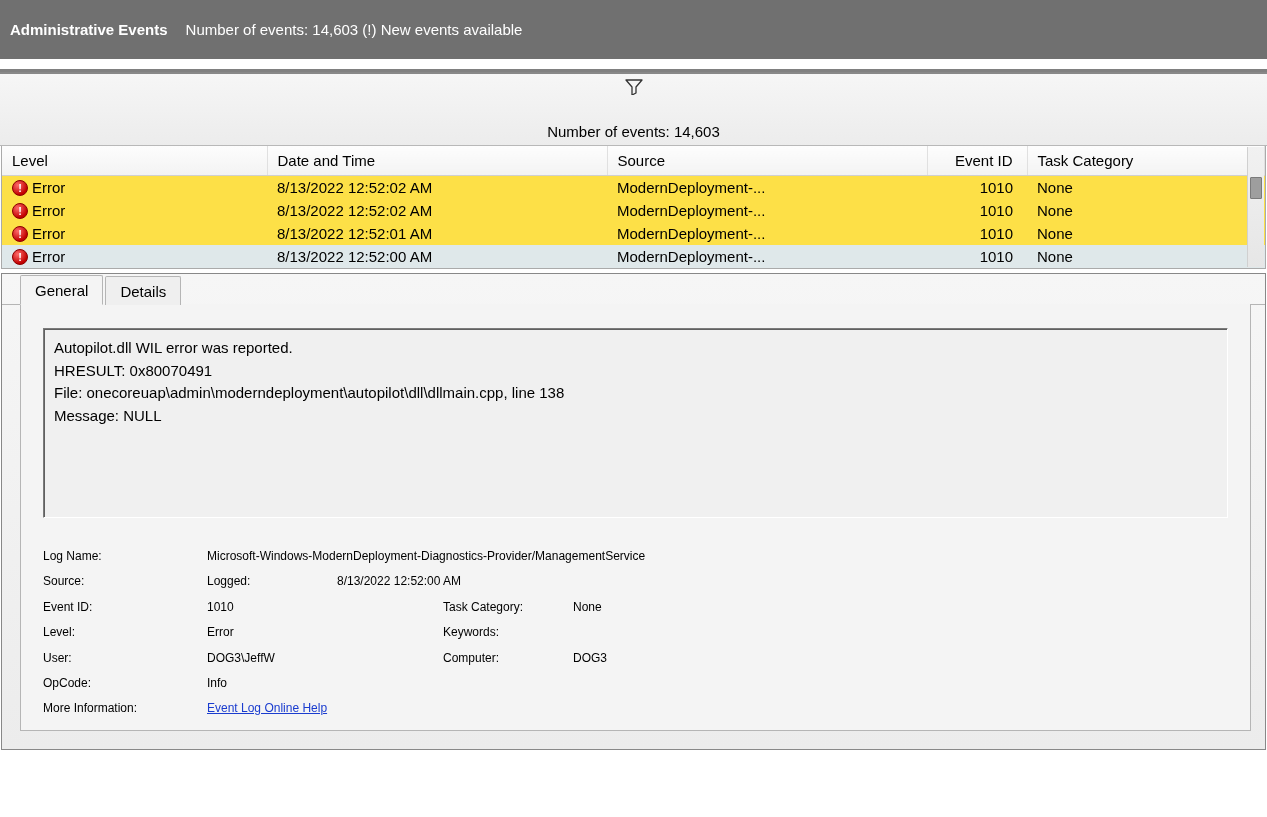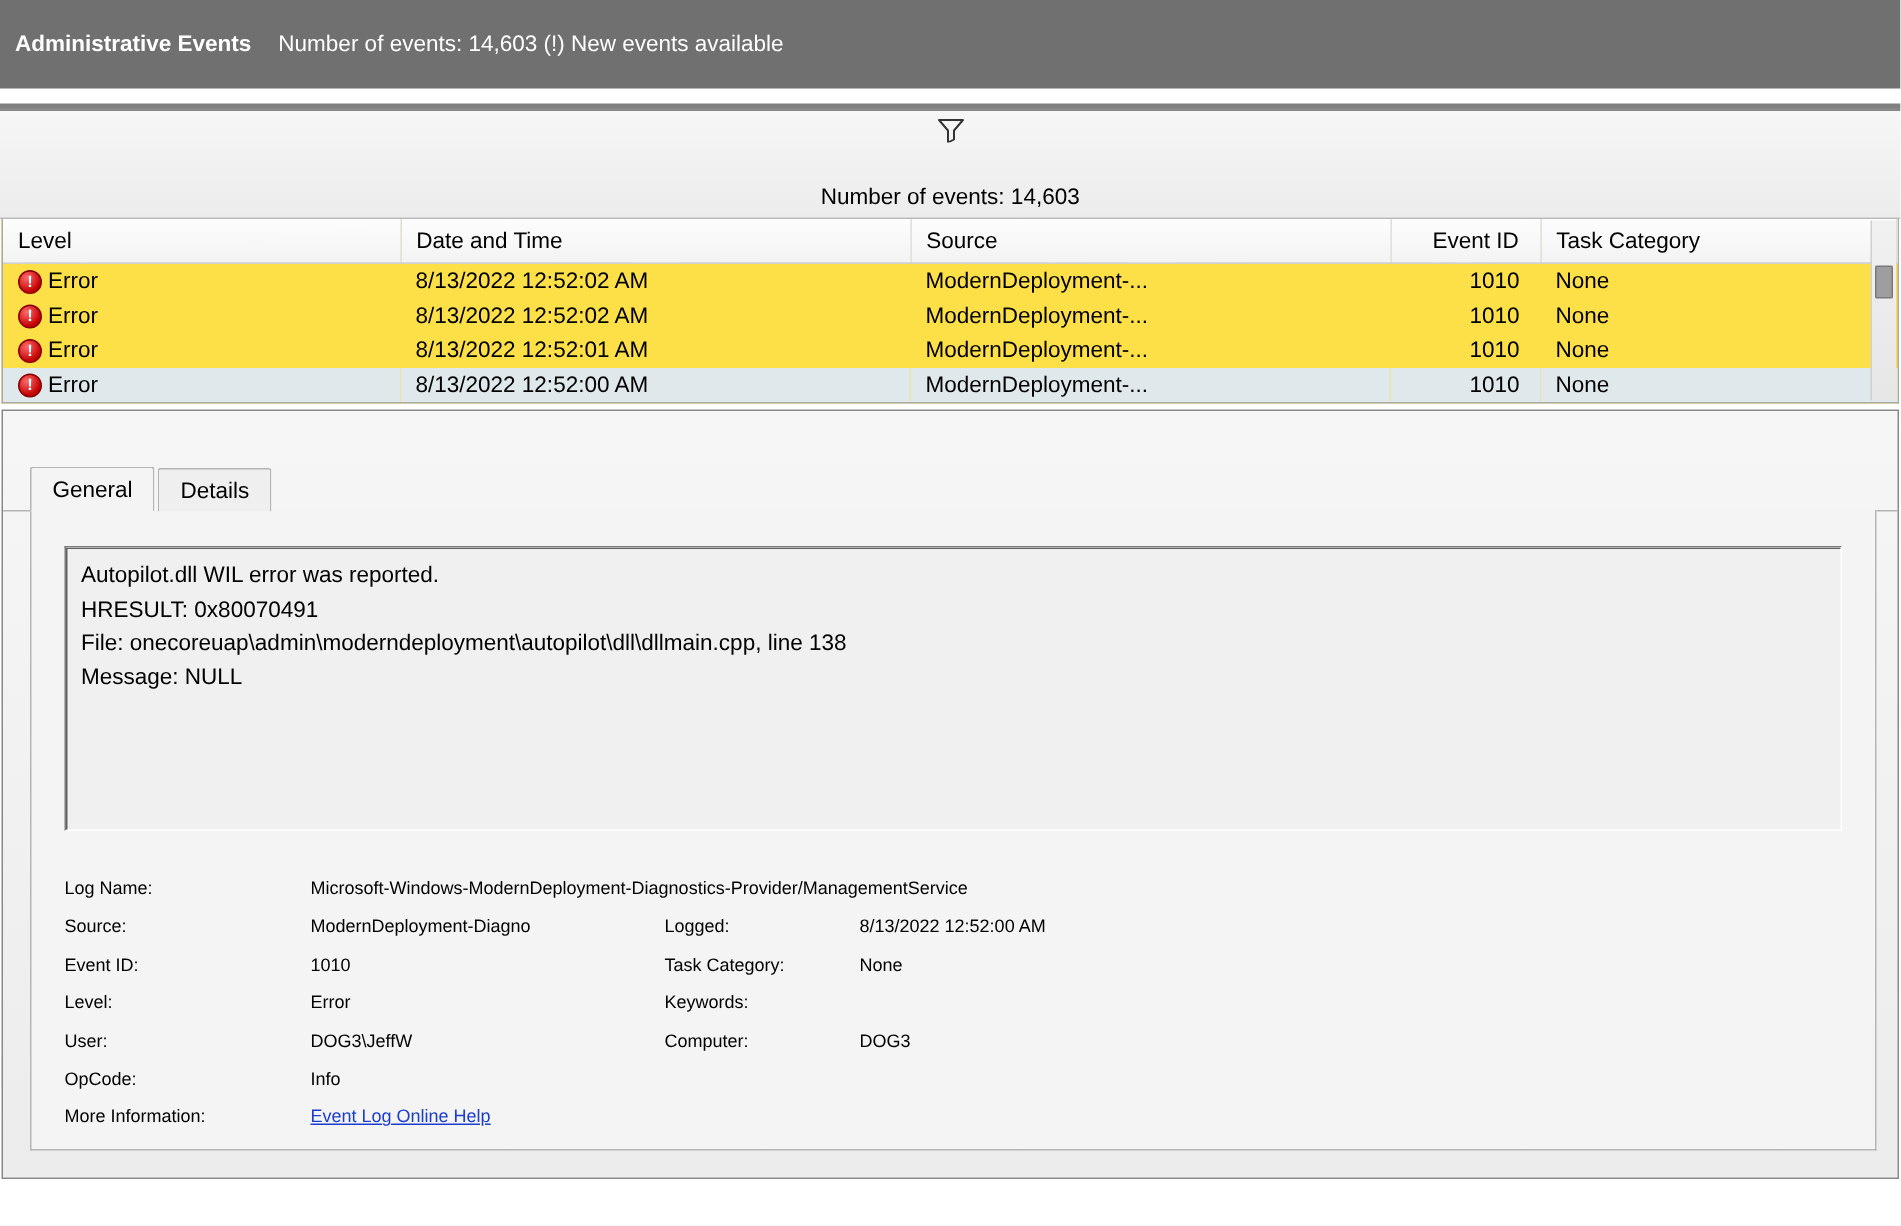--- a/index.html
+++ b/index.html
@@ -110,21 +110,20 @@
     }
     .detail-title { font-size: 15px; }
     .close-btn {
       font-size: 18px; font-weight: 700; cursor: default;
       padding: 0 4px;
     }
     .tabstrip {
       display: flex; align-items: flex-end; padding: 0 18px;
       border-bottom: 1px solid #b5b5b5;
       margin-bottom: -1px;
-      margin-top: 36px;
     }
     .tab {
       padding: 6px 14px 5px;
       font-size: 15px;
       border: 1px solid #b5b5b5;
       border-bottom: none;
       background: #efefef;
       margin-right: 2px;
       border-radius: 2px 2px 0 0;
       position: relative; top: 1px;
@@ -262,21 +261,20 @@
 HRESULT: 0x80070491
 File: onecoreuap\admin\moderndeployment\autopilot\dll\dllmain.cpp, line 138
 Message: NULL</div>
       <div class="props">
         <div class="props-row">
           <div class="props-col1">Log Name:</div>
           <div class="props-colfull">Microsoft-Windows-ModernDeployment-Diagnostics-Provider/ManagementService</div>
         </div>
         <div class="props-row">
           <div class="props-col1">Source:</div>
-          <div class="props-val1">ModernDeployment-Diagno</div>
           <div class="props-col2">Logged:</div>
           <div class="props-val2">8/13/2022 12:52:00 AM</div>
         </div>
         <div class="props-row">
           <div class="props-col1">Event ID:</div>
           <div class="props-val1">1010</div>
           <div class="props-col2">Task Category:</div>
           <div class="props-val2">None</div>
         </div>
         <div class="props-row">

